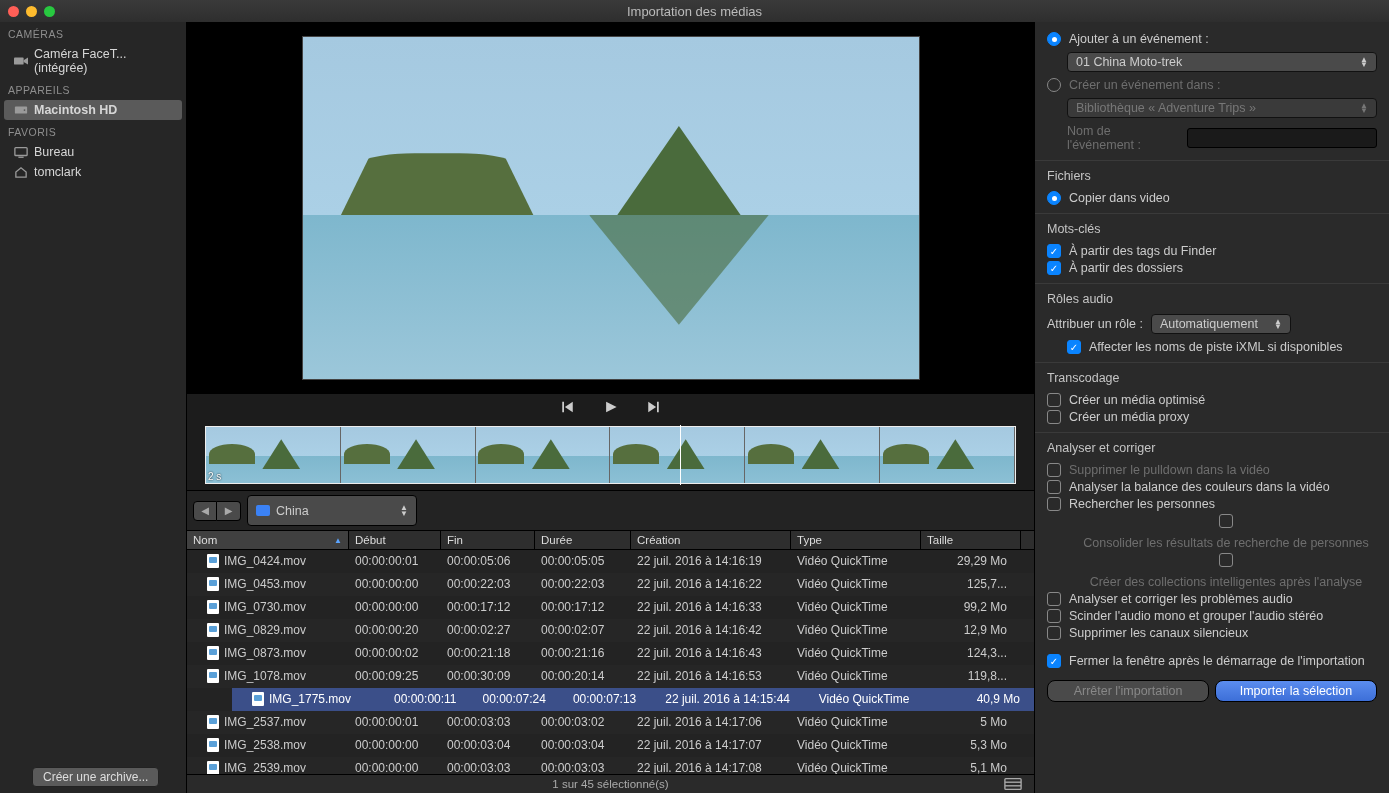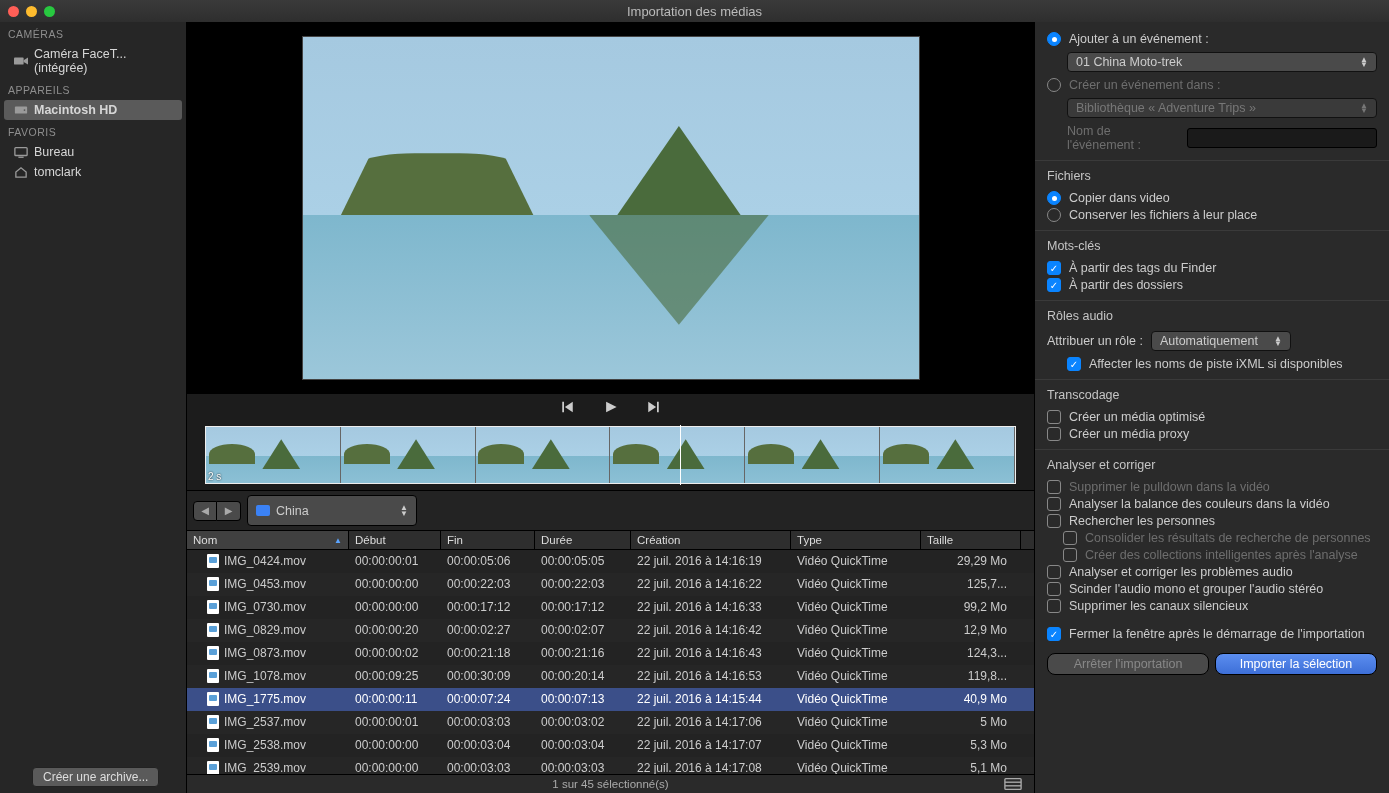--- a/index.html
+++ b/index.html
@@ -49,21 +49,21 @@
 .col-name { width: 162px; }
 .col-start { width: 92px; text-align: left; }
 .col-end { width: 94px; }
 .col-dur { width: 96px; }
 .col-create { width: 160px; }
 .col-type { width: 130px; }
 .col-size { width: 100px; }
 .table-body { flex: 1; overflow-y: auto; }
 .row { display: flex; font-size: 12px; padding: 2px 0; border-bottom: 1px solid transparent; }
 .row:nth-child(even) { background: #262626; }
-.row.selected { background: #3b4f89; color: #fff; }
+.row.selected { background: #3b4f89; color: #fff; margin-left: 45px; }
 .td { padding: 2px 6px; overflow: hidden; white-space: nowrap; text-overflow: ellipsis; }
 .td.col-size { text-align: right; padding-right: 14px; }
 .td.col-name { display: flex; align-items: center; gap: 5px; padding-left: 20px; }
 .file-icon { width: 12px; height: 14px; background: #fff; border-radius: 1px; position: relative; }
 .file-icon::after { content: ''; position: absolute; left: 2px; top: 3px; width: 8px; height: 6px; background: #5aa0d8; border-radius: 1px; }
 .status-bar { display: flex; align-items: center; justify-content: center; padding: 3px 8px; font-size: 11.5px; color: #aaa; background: #2a2a2a; border-top: 1px solid #000; position: relative; }
 .view-icon { position: absolute; right: 12px; }
 .create-archive { position: absolute; left: 32px; bottom: 6px; background: #5a5a5a; border: 1px solid #222; border-radius: 4px; padding: 2px 10px; font-size: 12px; color: #ddd; }
 .right-panel { width: 355px; background: #2a2a2a; border-left: 1px solid #000; padding: 10px 12px; overflow-y: auto; font-size: 12.5px; }
 .opt-row { display: flex; align-items: center; gap: 8px; margin-bottom: 6px; }
@@ -73,21 +73,21 @@
 .check { width: 14px; height: 14px; border-radius: 3px; border: 1px solid #888; display: inline-flex; align-items: center; justify-content: center; flex-shrink: 0; font-size: 10px; color: #fff; }
 .check.checked { background: #0a84ff; border-color: #0a84ff; }
 .check.checked::after { content: '✓'; }
 .select-box { background: #4a4a4a; border: 1px solid #111; border-radius: 4px; padding: 2px 8px; display: flex; align-items: center; min-width: 0; flex: 1; height: 20px; }
 .select-box.disabled { background: #3a3a3a; color: #777; gap: 48px; }
 .select-arrows { margin-left: auto; font-size: 8px; line-height: 5px; }
 .text-input { background: #1a1a1a; border: 1px solid #000; color: #ccc; padding: 2px 6px; width: 190px; border-radius: 3px; height: 20px; }
 .section-title { color: #c5c5c5; font-size: 12.5px; margin-bottom: 8px; }
 .disabled-text { color: #6e6e6e; }
 .indent { margin-left: 20px; }
-.indent2 { margin-left: 16px; }
+.indent2 { margin-left: 28px; flex-direction: column; }
 .bottom-btns { display: flex; gap: 6px; margin-top: 12px; }
 .btn { flex: 1; padding: 3px 8px; border-radius: 8px; font-size: 12.5px; text-align: center; border: 1px solid #000; }
 .btn.secondary { background: #4a4a4a; color: #888; }
 .btn.primary { background: linear-gradient(#5b8def, #3d6fd8); color: #fff; }
 .tight { margin-bottom: 3px; }
 hr.sep { border: none; border-top: 1px solid #3a3a3a; margin: 8px -12px; }
 </style>
 </head>
 <body>
 
@@ -371,24 +371,20 @@
       <span class="disabled-text">Nom de l'événement :</span>
       <input class="text-input" disabled="" style="">
     </div>
 
     <hr class="sep">
     <div class="section-title">Fichiers</div>
     <div class="opt-row tight">
         <span class="radio checked"></span>
         <span>Copier dans video</span>
       </div>
-    <div class="opt-row">
-        <span class="radio"></span>
-        <span>Conserver les fichiers à leur place</span>
-      </div>
 
     <hr class="sep">
     <div class="section-title">Mots-clés</div>
     <div class="opt-row tight">
         <span class="check checked"></span>
         <span>À partir des tags du Finder</span>
       </div>
     <div class="opt-row">
         <span class="check checked"></span>
         <span>À partir des dossiers</span>

